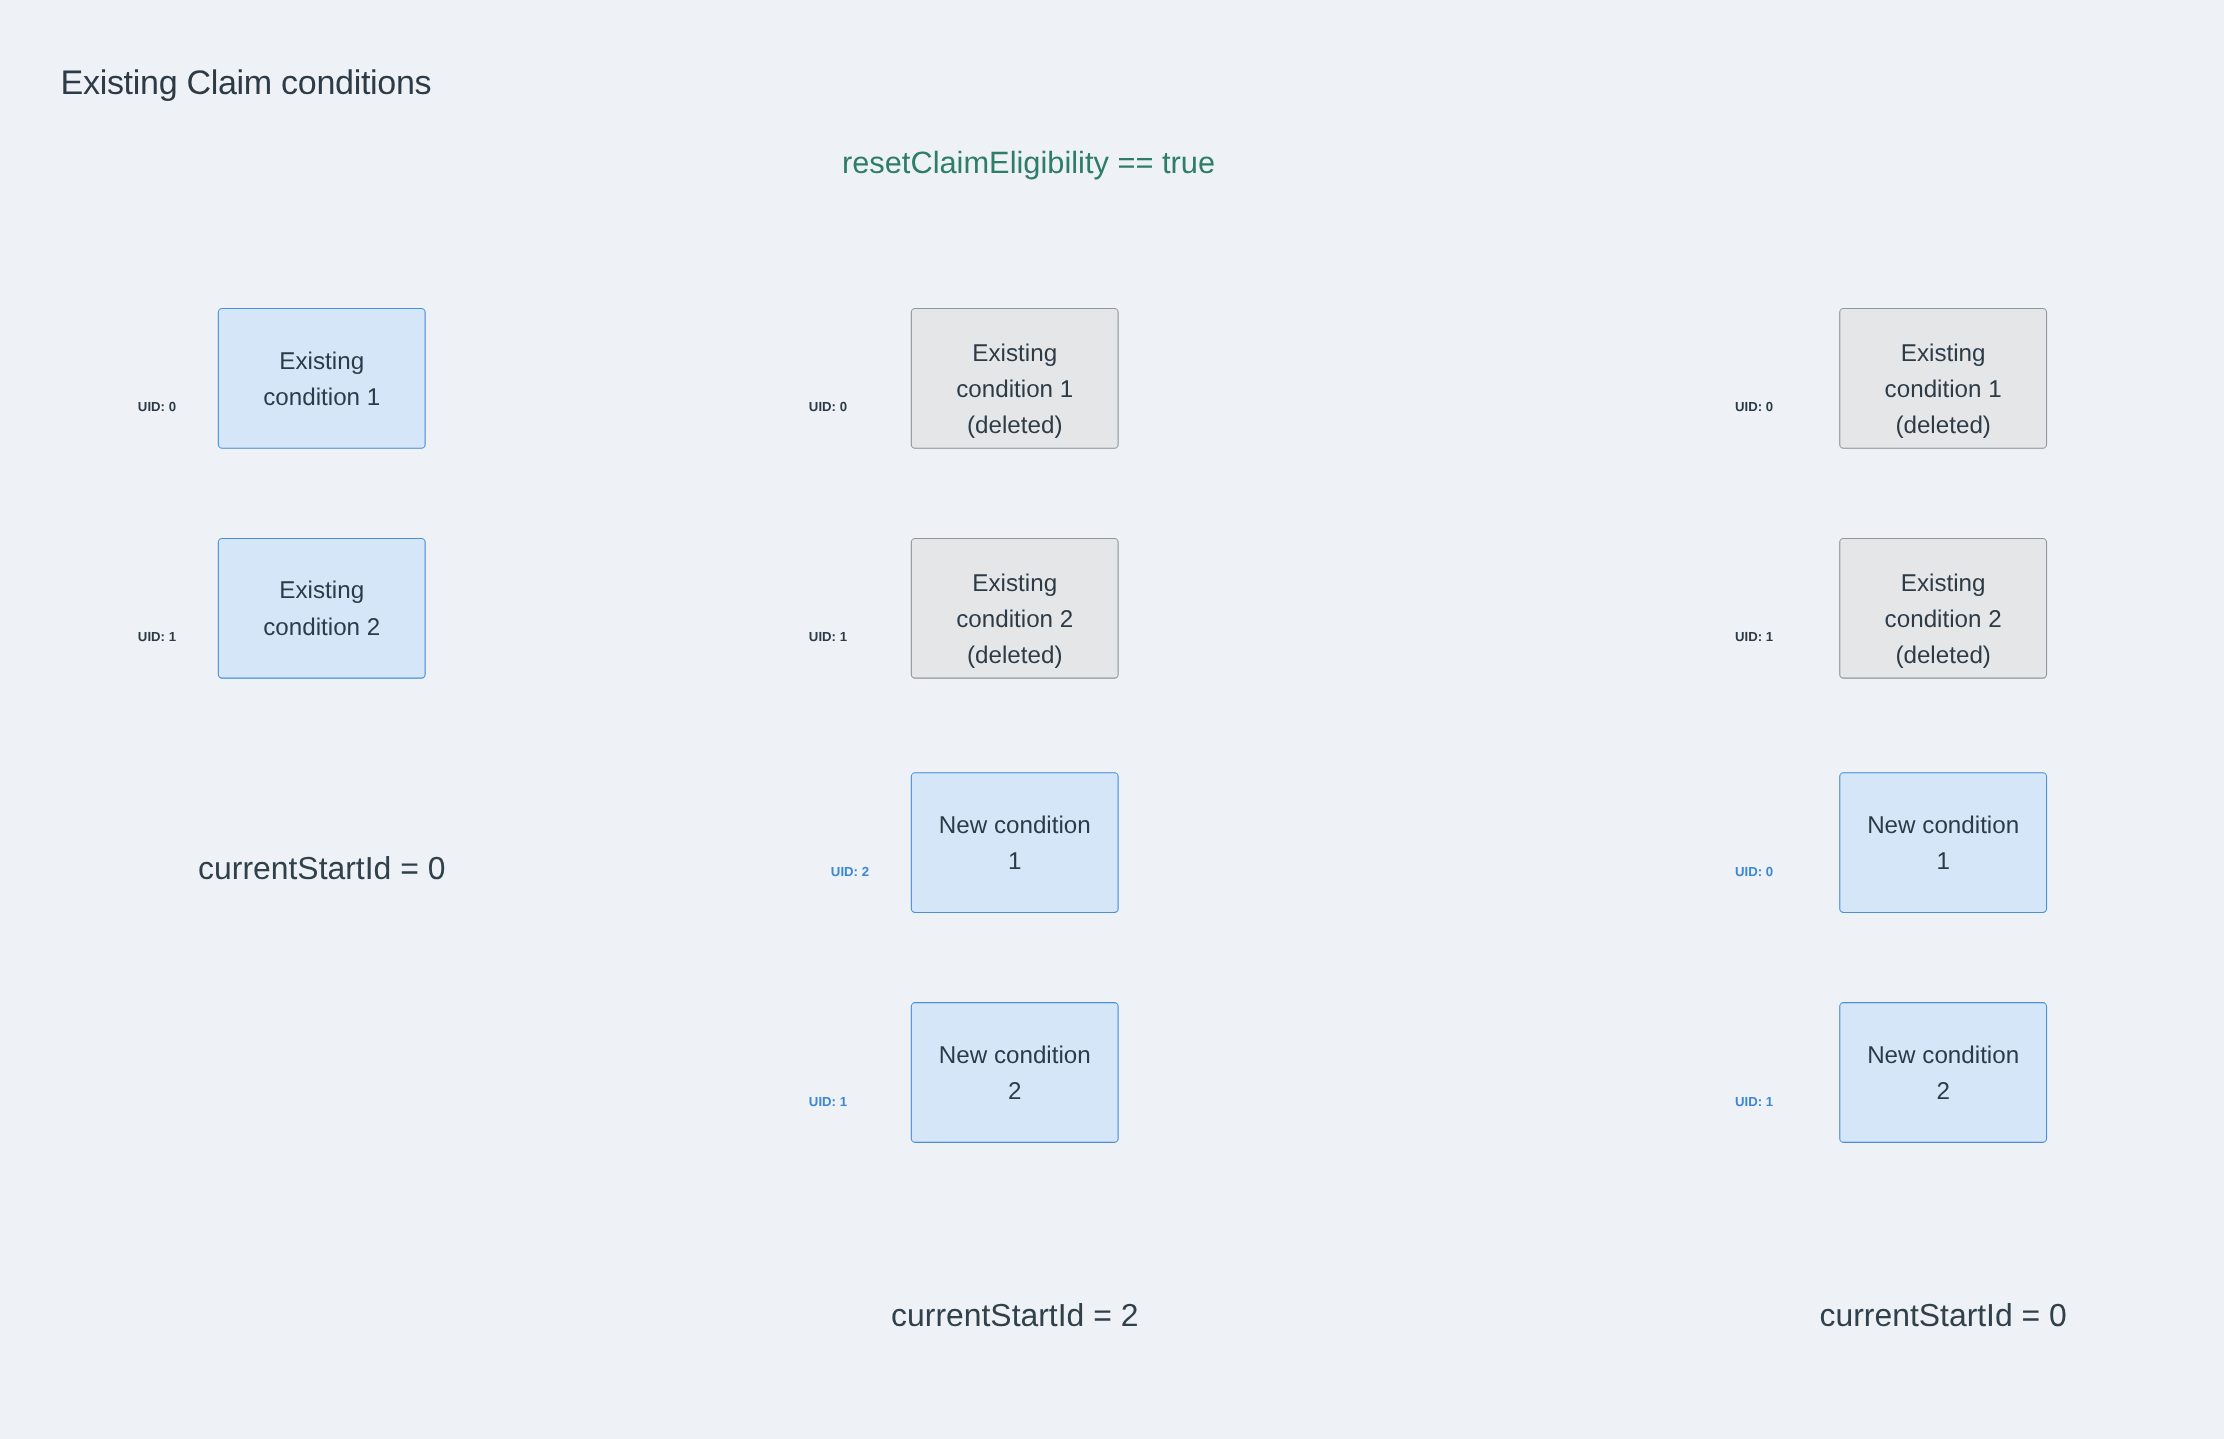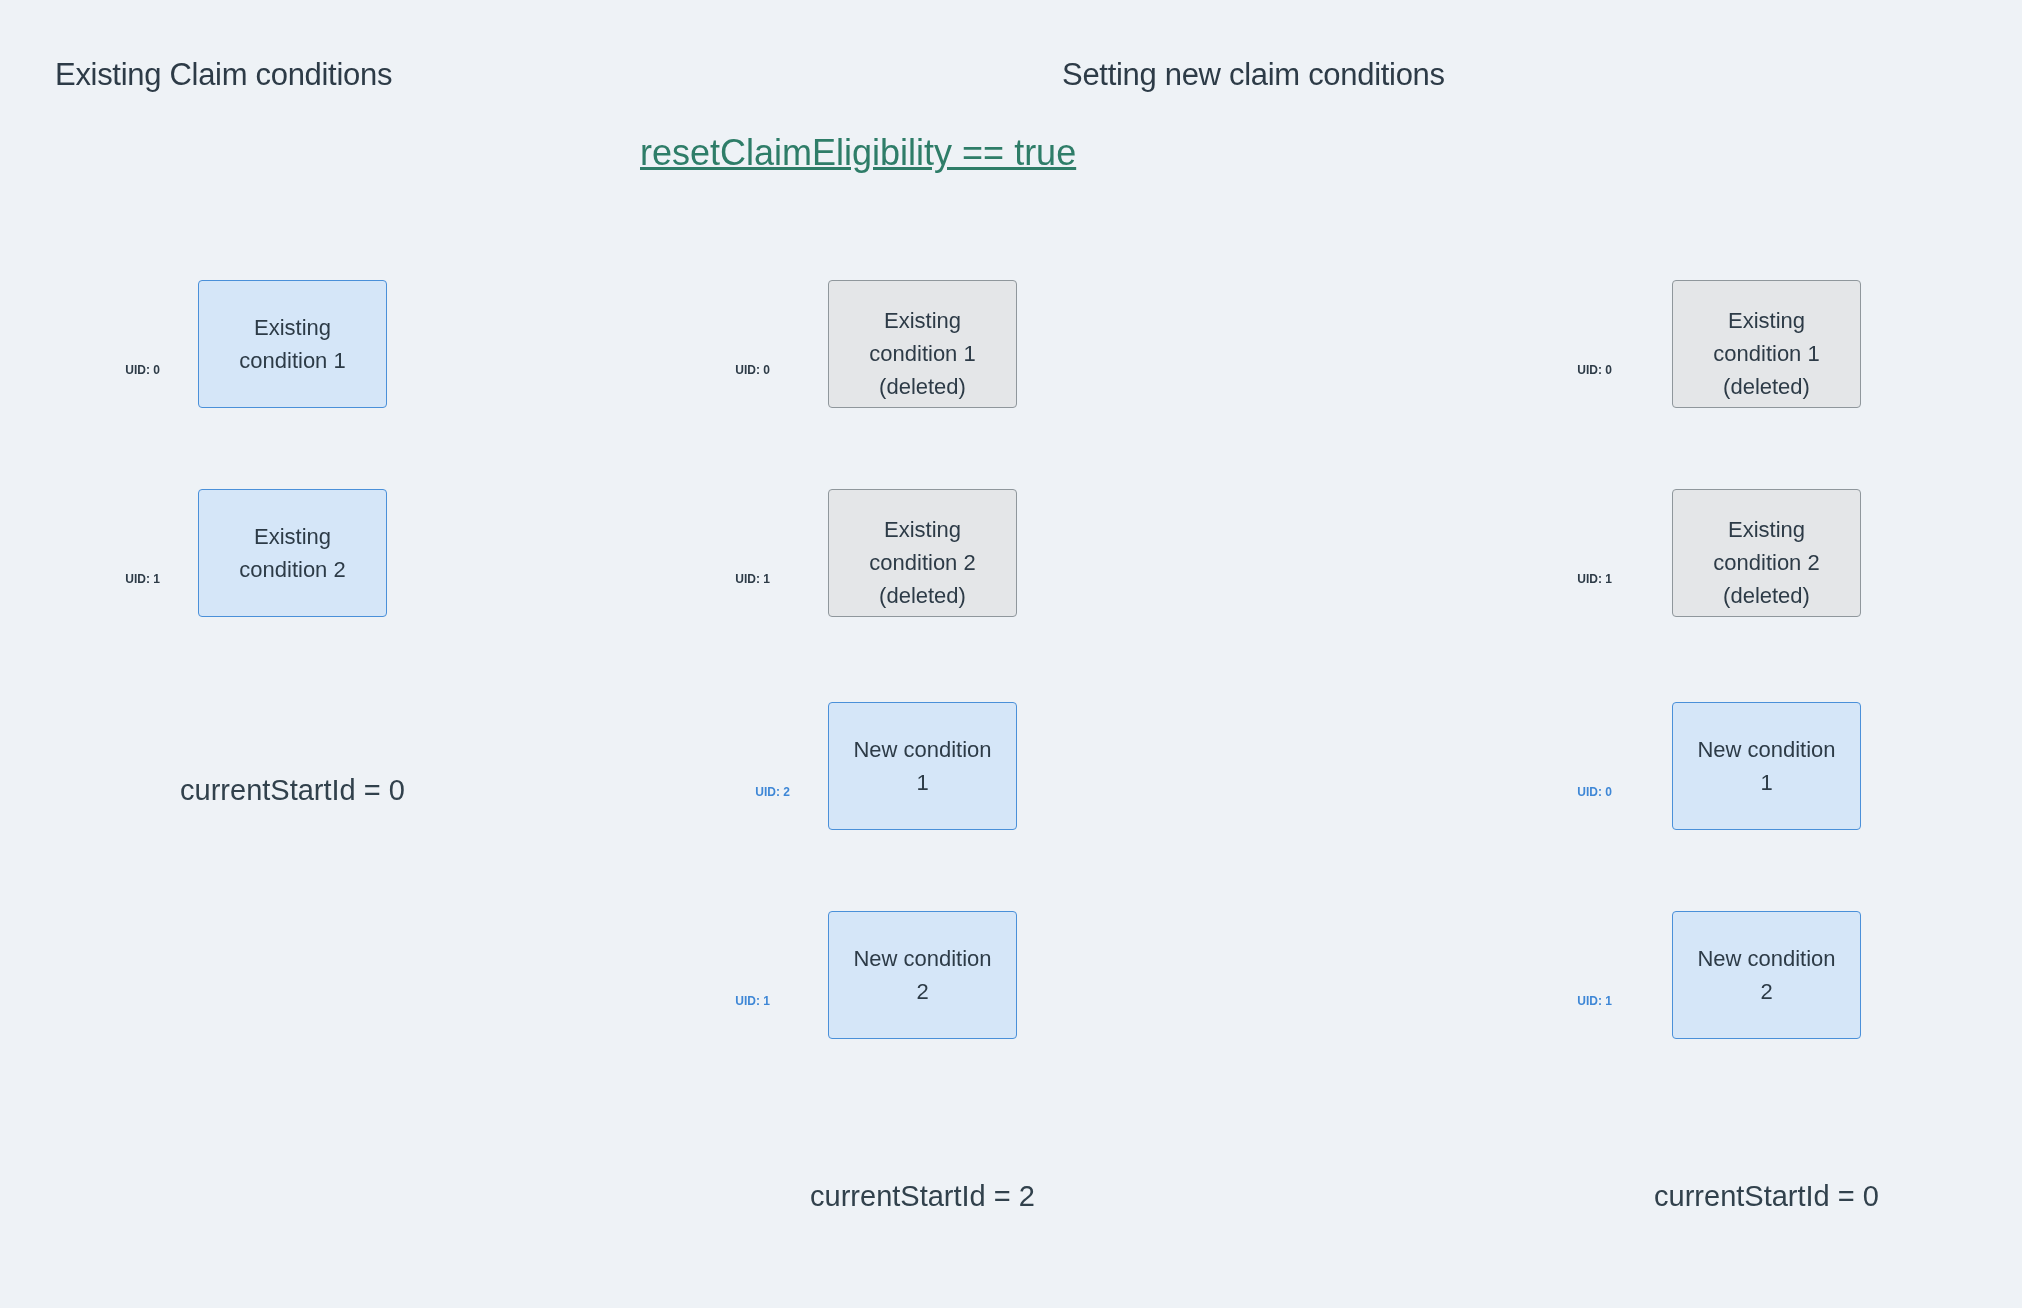--- a/index.html
+++ b/index.html
@@ -30,23 +30,23 @@
     margin:0;
     font-size:31px;
     font-weight:400;
     letter-spacing:-0.3px;
     color:var(--ink);
     white-space:nowrap;
   }
   .scenario{
     position:absolute;
     width:590px;
-    font-size:36px;
+    text-align:center;
+    font-size:28px;
     white-space:nowrap;
-    text-decoration:underline;
   }
   .scenario.green{color:var(--green);}
   .scenario.red{color:var(--red);}
   .uid{
     position:absolute;
     width:150px;
     height:180px;
     display:flex;
     align-items:center;
     justify-content:flex-end;
@@ -91,21 +91,20 @@
     white-space:nowrap;
   }
 </style>
 </head>
 <body>
 
 <div class="canvas">
 
   <h1 class="heading" style="left:55px;top:57px">Existing Claim conditions</h1>
 
-  <h1 class="heading" style="left:1062px;top:57px">Setting new claim conditions</h1>
 
   <div class="scenario green" style="left:640px;top:132px">resetClaimEligibility == true</div>
 
 
   <div class="uid dark" style="left:10px;top:280px">UID: 0</div>
   <div class="box blue" style="left:198px;top:280px">
     <div class="lines">
       <div>Existing</div>
       <div>condition 1</div>
     </div>

